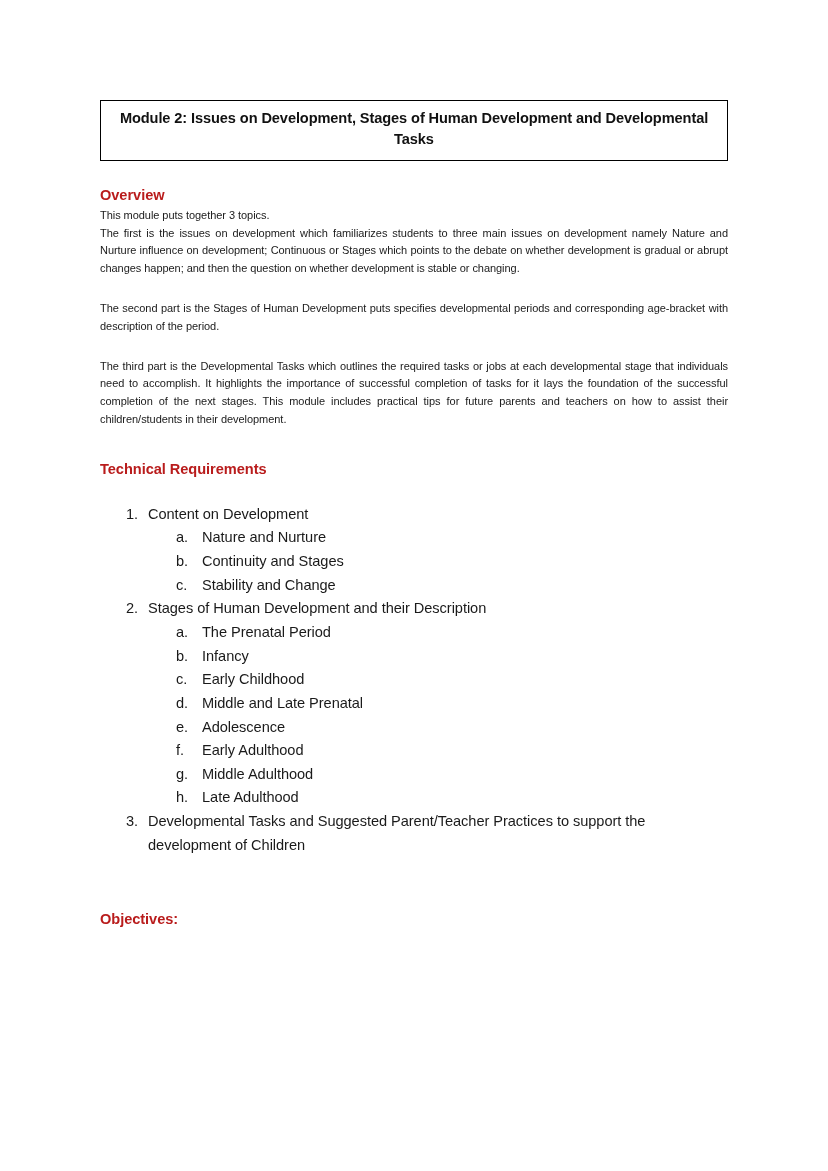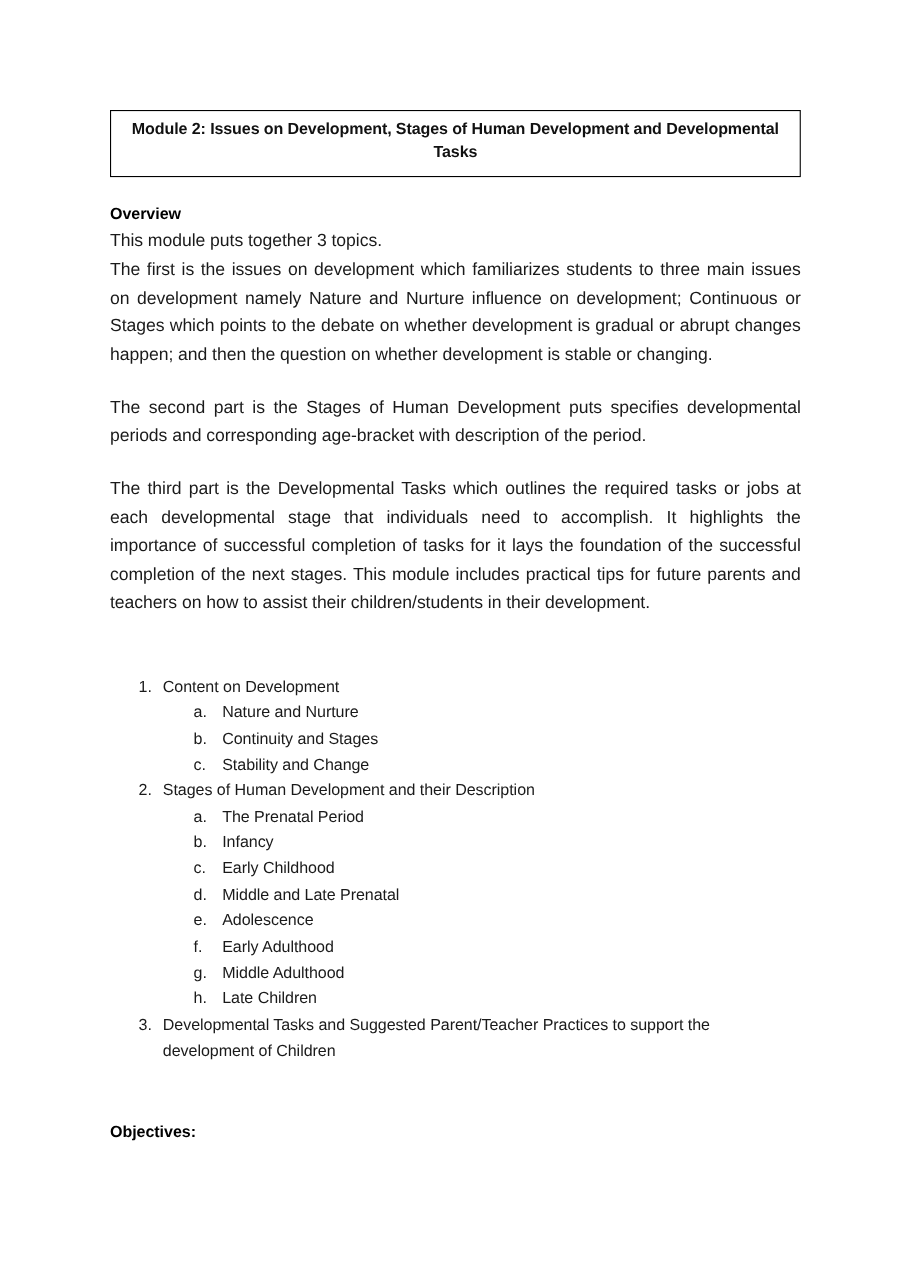--- a/index.html
+++ b/index.html
@@ -46,27 +46,27 @@
     letter-spacing: -0.1px;
     color: #111111;
     margin-bottom: 24px;
   }
 
   
   .heading {
     font-weight: bold;
     font-size: 14.6px;
     line-height: 1.5;
-    color: #000000;
+    color: #b91c1c;
     letter-spacing: -0.05px;
   }
 
   
   .para {
-    font-size: 16px;
+    font-size: 11px;
     line-height: 1.62;
     text-align: justify;
     text-justify: inter-word;
     letter-spacing: -0.05px;
     margin: 0;
   }
   .para.left {
     text-align: left;
   }
   .gap-md { height: 22px; }
@@ -136,20 +136,21 @@
     <div class="gap-md"></div>
 
     <p class="para">The second part is the Stages of Human Development puts specifies developmental periods and corresponding age-bracket with description of the period.</p>
 
     <div class="gap-md"></div>
 
     <p class="para">The third part is the Developmental Tasks which outlines the required tasks or jobs at each developmental stage that individuals need to accomplish. It highlights the importance of successful completion of tasks for it lays the foundation of the successful completion of the next stages. This module includes practical tips for future parents and teachers on how to assist their children/students in their development.</p>
 
     <div class="gap-lg"></div>
 
+    <div class="heading">Technical Requirements</div>
 
     <div class="gap-md"></div>
 
 
     <ul class="outline" id="outline-root">
         <li class="lvl1-item">
           <span class="marker">1.</span>
           <span class="lvl1-text">Content on Development</span>
         </li>
         <ul class="sublist">
@@ -162,21 +163,21 @@
           <span class="lvl1-text">Stages of Human Development and their Description</span>
         </li>
         <ul class="sublist">
           <li class="lvl2-item"><span class="marker">a.</span><span>The Prenatal Period</span></li>
           <li class="lvl2-item"><span class="marker">b.</span><span>Infancy</span></li>
           <li class="lvl2-item"><span class="marker">c.</span><span>Early Childhood</span></li>
           <li class="lvl2-item"><span class="marker">d.</span><span>Middle and Late Prenatal</span></li>
           <li class="lvl2-item"><span class="marker">e.</span><span>Adolescence</span></li>
           <li class="lvl2-item"><span class="marker">f.</span><span>Early Adulthood</span></li>
           <li class="lvl2-item"><span class="marker">g.</span><span>Middle Adulthood</span></li>
-          <li class="lvl2-item"><span class="marker">h.</span><span>Late Children</span></li>
+          <li class="lvl2-item"><span class="marker">h.</span><span>Late Adulthood</span></li>
         </ul>
         <li class="lvl1-item">
           <span class="marker">3.</span>
           <span class="lvl1-text">Developmental Tasks and Suggested Parent/Teacher Practices to support the development of Children</span>
         </li>
       </ul>
 
     <div class="gap-xl"></div>
 
     <div class="heading">Objectives:</div>

